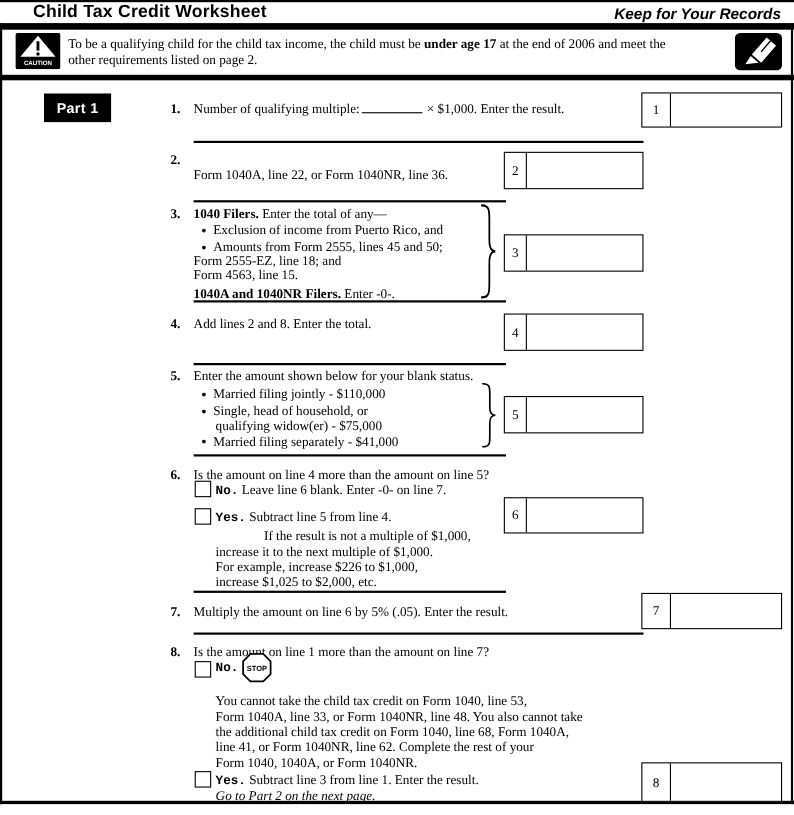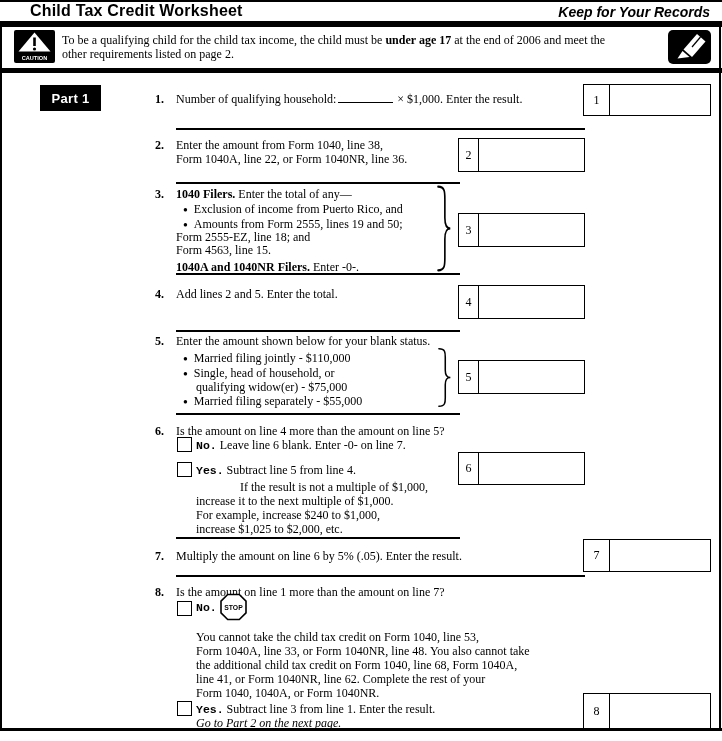--- a/index.html
+++ b/index.html
@@ -74,68 +74,67 @@
       <polygon points="15.5,19.5 29,4 37.5,11.5 24,27" fill="#fff"></polygon>
       <polygon points="9.5,28.5 14.5,21 21.5,27" fill="#fff"></polygon>
       <line x1="32.5" y1="7" x2="24" y2="17" stroke="#000" stroke-width="1.2"></line>
     </svg>
   </div>
   <div class="abs bar2"></div>
 
   <div class="abs part-badge">Part 1</div>
 
   <div class="abs t num" style="left:155px;top:92px;">1.</div>
-  <div class="abs t" style="left:176px;top:92px;"><span>Number of qualifying household:</span><span class="blank"></span><span>×  $1,000. Enter the result.</span></div>
+  <div class="abs t" style="left:176px;top:92px;"><span>Number of qualifying multiple:</span><span class="blank"></span><span>×  $1,000. Enter the result.</span></div>
   <div class="abs amtbox rightcol" style="left:583px;top:84px;width:126px;height:30px;">
     <div class="cell-num">1</div>
     <div class="cell-entry"></div>
   </div>
   <div class="abs sep" style="left:176px;top:128px;width:409px;"></div>
 
   <div class="abs t num" style="left:155px;top:138px;">2.</div>
-  <div class="abs t" style="left:176px;top:138px;">Enter the amount from Form 1040, line 38,</div>
   <div class="abs t" style="left:176px;top:152px;">Form 1040A, line 22, or Form 1040NR, line 36.</div>
   <div class="abs amtbox mid" style="left:458px;top:138px;width:125px;height:32px;">
     <div class="cell-num">2</div>
     <div class="cell-entry"></div>
   </div>
   <div class="abs sep" style="left:176px;top:182px;width:284px;"></div>
 
   <div class="abs t num" style="left:155px;top:187px;">3.</div>
   <div class="abs t" style="left:176px;top:187px;"><span class="b">1040 Filers.</span><span> Enter the total of any—</span></div>
   <div class="abs t" style="left:183px;top:202px;"><span class="bullet">●</span>&nbsp;&nbsp;<span>Exclusion of income from Puerto Rico, and</span></div>
-  <div class="abs t" style="left:183px;top:217px;"><span class="bullet">●</span>&nbsp;&nbsp;<span>Amounts from Form 2555, lines 19 and 50;</span></div>
+  <div class="abs t" style="left:183px;top:217px;"><span class="bullet">●</span>&nbsp;&nbsp;<span>Amounts from Form 2555, lines 45 and 50;</span></div>
   <div class="abs t" style="left:176px;top:230px;">Form 2555-EZ, line 18; and</div>
   <div class="abs t" style="left:176px;top:243px;">Form 4563, line 15.</div>
   <div class="abs t" style="left:176px;top:260px;"><span class="b">1040A and 1040NR Filers.</span><span> Enter -0-.</span></div>
   <div class="abs brace" style="left:436px;top:184px;">
     <svg width="15" height="89" viewBox="0 0 22 100" preserveAspectRatio="none">
       <path d="M3,3 C13,3 13,9 13,17 L13,38 C13,46 15,50 21,50 C15,50 13,54 13,62 L13,83 C13,91 13,97 3,97" fill="none" stroke="#000" stroke-width="2.4" stroke-linecap="round"></path>
     </svg>
   </div>
   <div class="abs amtbox mid" style="left:458px;top:213px;width:125px;height:32px;">
     <div class="cell-num">3</div>
     <div class="cell-entry"></div>
   </div>
   <div class="abs sep" style="left:176px;top:273px;width:284px;"></div>
 
   <div class="abs t num" style="left:155px;top:287px;">4.</div>
-  <div class="abs t" style="left:176px;top:287px;">Add lines 2 and 5. Enter the total.</div>
+  <div class="abs t" style="left:176px;top:287px;">Add lines 2 and 8. Enter the total.</div>
   <div class="abs amtbox mid" style="left:458px;top:285px;width:125px;height:32px;">
     <div class="cell-num">4</div>
     <div class="cell-entry"></div>
   </div>
   <div class="abs sep" style="left:176px;top:330px;width:284px;"></div>
 
   <div class="abs t num" style="left:155px;top:334px;">5.</div>
   <div class="abs t" style="left:176px;top:334px;">Enter the amount shown below for your blank status.</div>
   <div class="abs t" style="left:183px;top:351px;"><span class="bullet">●</span>&nbsp;&nbsp;<span>Married filing jointly - $110,000</span></div>
   <div class="abs t" style="left:183px;top:366px;"><span class="bullet">●</span>&nbsp;&nbsp;<span>Single, head of household, or</span></div>
   <div class="abs t" style="left:196px;top:380px;">qualifying widow(er) - $75,000</div>
-  <div class="abs t" style="left:183px;top:394px;"><span class="bullet">●</span>&nbsp;&nbsp;<span>Married filing separately - $55,000</span></div>
+  <div class="abs t" style="left:183px;top:394px;"><span class="bullet">●</span>&nbsp;&nbsp;<span>Married filing separately - $41,000</span></div>
   <div class="abs brace" style="left:437px;top:347px;">
     <svg width="14" height="61" viewBox="0 0 22 100" preserveAspectRatio="none">
       <path d="M3,3 C13,3 13,9 13,17 L13,38 C13,46 15,50 21,50 C15,50 13,54 13,62 L13,83 C13,91 13,97 3,97" fill="none" stroke="#000" stroke-width="2.4" stroke-linecap="round"></path>
     </svg>
   </div>
   <div class="abs amtbox mid" style="left:458px;top:360px;width:125px;height:32px;">
     <div class="cell-num">5</div>
     <div class="cell-entry"></div>
   </div>
   <div class="abs sep" style="left:176px;top:413px;width:284px;"></div>
@@ -145,21 +144,21 @@
   <div class="abs checkbox" style="left:177px;top:437px;"></div>
   <div class="abs t" style="left:196px;top:438px;"><span class="sans-b">No.</span><span> Leave line 6 blank. Enter -0- on line 7.</span></div>
   <div class="abs checkbox" style="left:177px;top:462px;"></div>
   <div class="abs t" style="left:196px;top:463px;"><span class="sans-b">Yes.</span><span> Subtract line 5 from line 4.</span></div>
   <div class="abs amtbox mid" style="left:458px;top:452px;width:125px;height:31px;">
     <div class="cell-num">6</div>
     <div class="cell-entry"></div>
   </div>
   <div class="abs t" style="left:196px;top:480px;margin-left:44px;">If the result is not a multiple of $1,000,</div>
   <div class="abs t" style="left:196px;top:494px;">increase it to the next multiple of $1,000.</div>
-  <div class="abs t" style="left:196px;top:508px;">For example, increase $240 to $1,000,</div>
+  <div class="abs t" style="left:196px;top:508px;">For example, increase $226 to $1,000,</div>
   <div class="abs t" style="left:196px;top:522px;">increase $1,025 to $2,000, etc.</div>
   <div class="abs sep" style="left:176px;top:537px;width:284px;"></div>
 
   <div class="abs t num" style="left:155px;top:549px;">7.</div>
   <div class="abs t" style="left:176px;top:549px;">Multiply the amount on line 6 by 5% (.05). Enter the result.</div>
   <div class="abs amtbox rightcol" style="left:583px;top:539px;width:126px;height:31px;">
     <div class="cell-num">7</div>
     <div class="cell-entry"></div>
   </div>
   <div class="abs sep" style="left:176px;top:575px;width:409px;"></div>

